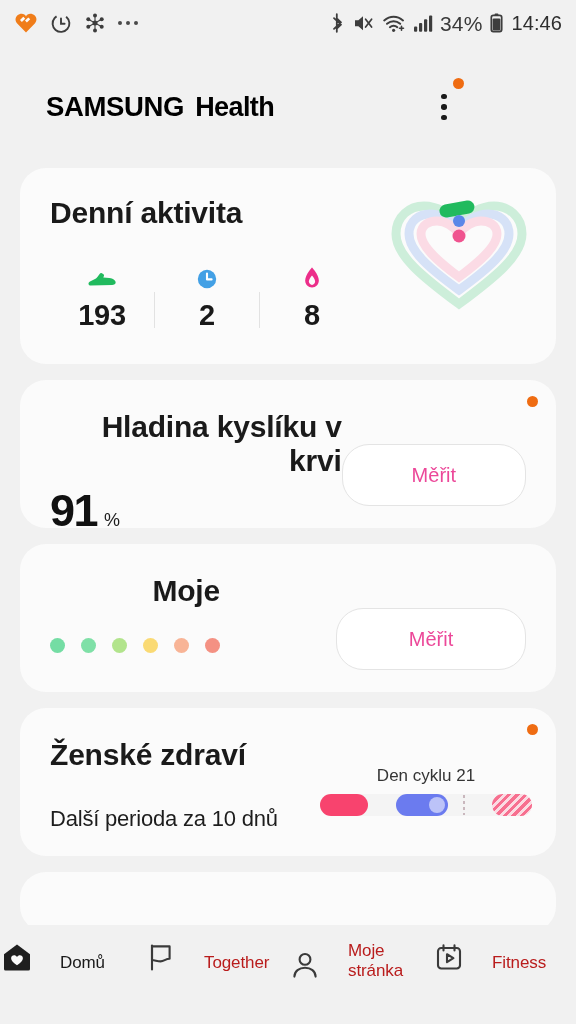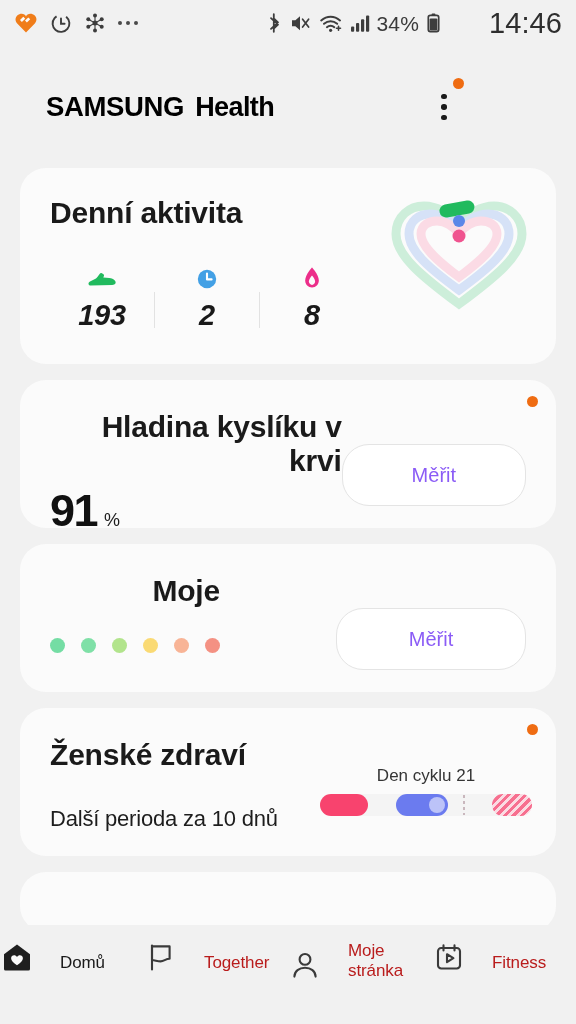--- a/index.html
+++ b/index.html
@@ -49,21 +49,21 @@
     gap: 7px;
   }
   .sb-icon { display: block; }
   .sb-text {
     font-size: 21px;
     color: #3a3a3a;
     letter-spacing: 0.1px;
     line-height: 1;
     white-space: nowrap;
   }
-  .sb-time { font-size: 29px; color: #2e2e2e; margin-left: 41px; }
+  .sb-time { font-size: 20px; color: #2e2e2e; }
   .dots-more {
     display: flex;
     align-items: center;
     gap: 4px;
   }
   .dots-more i {
     width: 4px; height: 4px; border-radius: 50%;
     background: #4a4a4a; display: block;
   }
 
@@ -142,21 +142,20 @@
   .card-title {
     font-size: 30px;
     font-weight: 700;
     color: #1a1a1a;
     letter-spacing: -0.2px;
   }
   .activity-stats {
     display: flex;
     align-items: flex-end;
     margin-top: 36px;
-    font-style: italic;
   }
   .stat {
     width: 104px;
     display: flex;
     flex-direction: column;
     align-items: center;
     gap: 7px;
   }
   .stat-value {
     font-size: 29px;
@@ -208,21 +207,21 @@
   .btn-measure {
     align-self: center;
     margin-top: 12px;
     width: 190px;
     height: 62px;
     border-radius: 27px;
     background: #ffffff;
     border: 1px solid #e4e4e4;
     font-family: "Liberation Sans", sans-serif;
     font-size: 20px;
-    color: #8b5cf6;
+    color: #ec4899;
     cursor: pointer;
     display: flex;
     align-items: center;
     justify-content: center;
   }
 
   .stress-dots {
     display: flex;
     align-items: center;
     gap: 16px;

